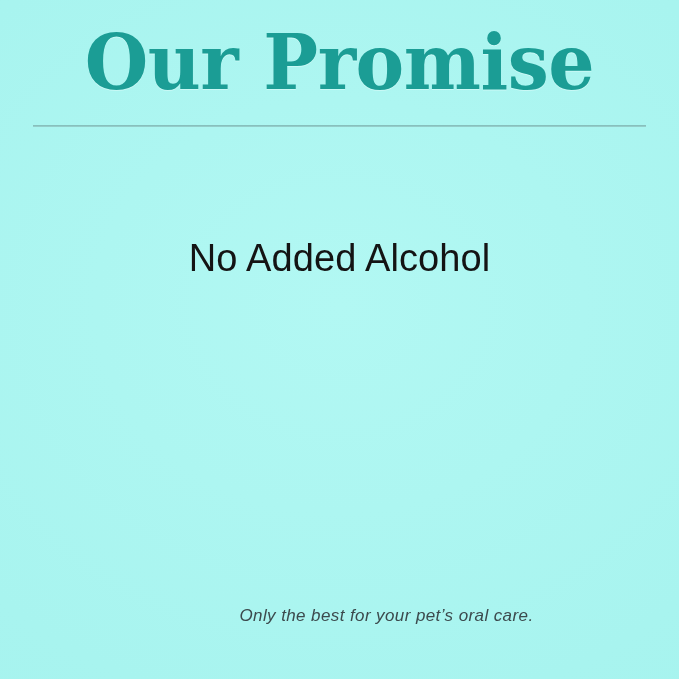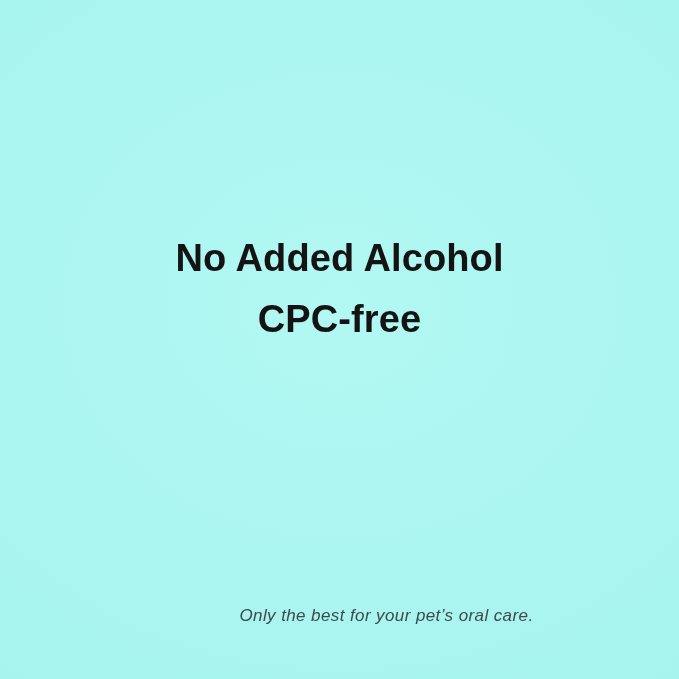--- a/index.html
+++ b/index.html
@@ -77,21 +77,21 @@
     list-style: none;
   }
 
   .promise-item {
     display: block;
     width: 679px;
     height: 61px;
     line-height: 61px;
     text-align: center;
     font-family: "Liberation Sans", sans-serif;
-    font-weight: 700;
+    font-weight: 400;
     font-size: 38px;
     letter-spacing: 0.1px;
     color: #141414;
     white-space: nowrap;
   }
 
   
   #promise-footer {
     position: absolute;
     left: 0;
@@ -106,21 +106,24 @@
     color: #3c4a4d;
     white-space: nowrap;
     padding-left: 47px;
   }
 </style>
 </head>
 <body>
 
 <div id="promise-card">
 
+  <div id="header-block">
+    <h1 id="promise-title">Our Promise</h1>
+    <div id="title-divider"></div>
+  </div>
 
   <ul id="promise-list">
     <li class="promise-item">No Added Alcohol</li>
-    <li class="promise-item">CPC-free</li>
   </ul>
 
   <div id="promise-footer">Only the best for your pet’s oral care.</div>
 
 </div>
 
 </body></html>

